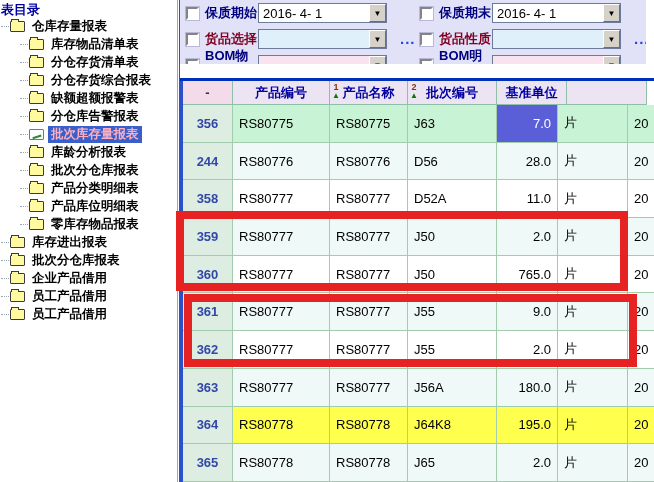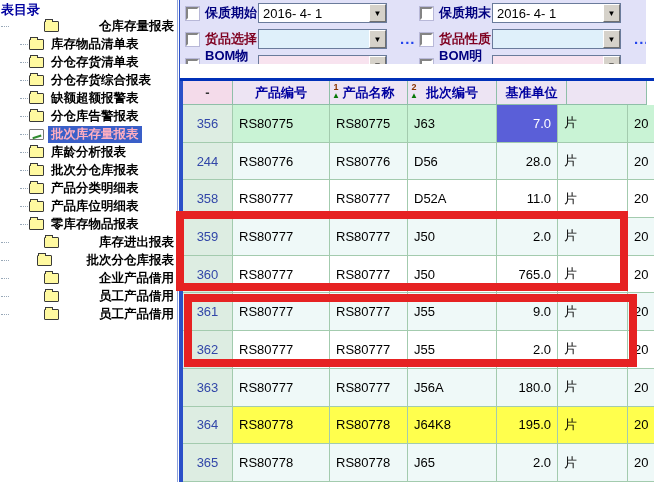--- a/index.html
+++ b/index.html
@@ -6,21 +6,21 @@
   html,body { width:654px; height:482px; overflow:hidden; background:#fff;
     font-family:"Liberation Sans","DejaVu Sans",sans-serif; }
   .app { position:relative; width:654px; height:482px; overflow:hidden; }
 
   
   .sidebar { position:absolute; left:0; top:0; width:178px; height:482px;
     background:#fff; border-right:1px solid #8FA4DC; overflow:hidden; }
   .sidebar-title { color:#0000A0; font-weight:bold; font-size:13px; padding:1px 0 2px 1px; height:17px; }
   .tree-item { height:18px; display:flex; align-items:center; font-size:12.5px;
     font-weight:600; color:#000; white-space:nowrap; }
-  .tree-item.lvl0 { padding-left:1px;justify-content:space-between; }
+  .tree-item.lvl0 { padding-left:1px; }
   .tree-item.lvl1 { padding-left:20px; }
   .dotline { width:8px; border-top:1px dotted #98A8B8; flex:none; }
   .tree-icon { width:15px; height:11px; flex:none; margin:1px 4px 0 1px;
     background:#FFF9A0; border:1px solid #3A3A3A; border-radius:1px; position:relative; }
   .tree-icon::before { content:""; position:absolute; top:-3px; left:0px; width:6px; height:2px;
     background:#FFF9A0; border:1px solid #3A3A3A; border-bottom:none; }
   .tree-icon.report { background:#FDFDFD; border-color:#777; }
   .tree-icon.report::before { display:none; }
   .tree-icon.report::after { content:""; position:absolute; left:2px; top:3px; width:9px; height:3px;
     border-bottom:2px solid #2E8B2E; transform:rotate(-18deg); }
@@ -73,21 +73,21 @@
   .c6 { width:80px; flex:none; }
   .sortwrap { position:absolute; left:2px; top:2px; display:flex; flex-direction:column;
     align-items:center; line-height:1; }
   .sortnum { font-size:9px; color:#883300; font-weight:bold; }
   .sorttri { font-size:8px; color:#067806; }
   .sortnum:empty + .sorttri { display:none; }
   .tr { display:flex; height:37.7px; }
   .td { border-right:1px solid #A3CBAE; border-bottom:1px solid #A3CBAE; font-size:13px;
     color:#000; display:flex; align-items:center; padding:0 6px; background:#fff;
     overflow:hidden; white-space:nowrap; }
-  .td.rownum { justify-content:center; padding:12px; background:#DDEDE2 !important; color:#3247A8; }
+  .td.rownum { justify-content:center; padding:12px; background:#DDEDE2 !important; color:#3247A8;font-weight:bold; }
   .tr.alt .td { background:#EFF9F8; }
   .tr.current .td { background:#C9F3D5; }
   .tr.yellow .td { background:#FFFF4D; }
   .td.c4 { justify-content:flex-end; }
   .td.c4.selected { background:#5A5FD8 !important; color:#fff; }
 
   
   .redbox { position:absolute; border:8px solid #E62222; z-index:10; }
   .redbox1 { left:176px; top:211px; width:452px; height:80px; }
   .redbox2 { left:184px; top:294px; width:453px; height:73px; }

